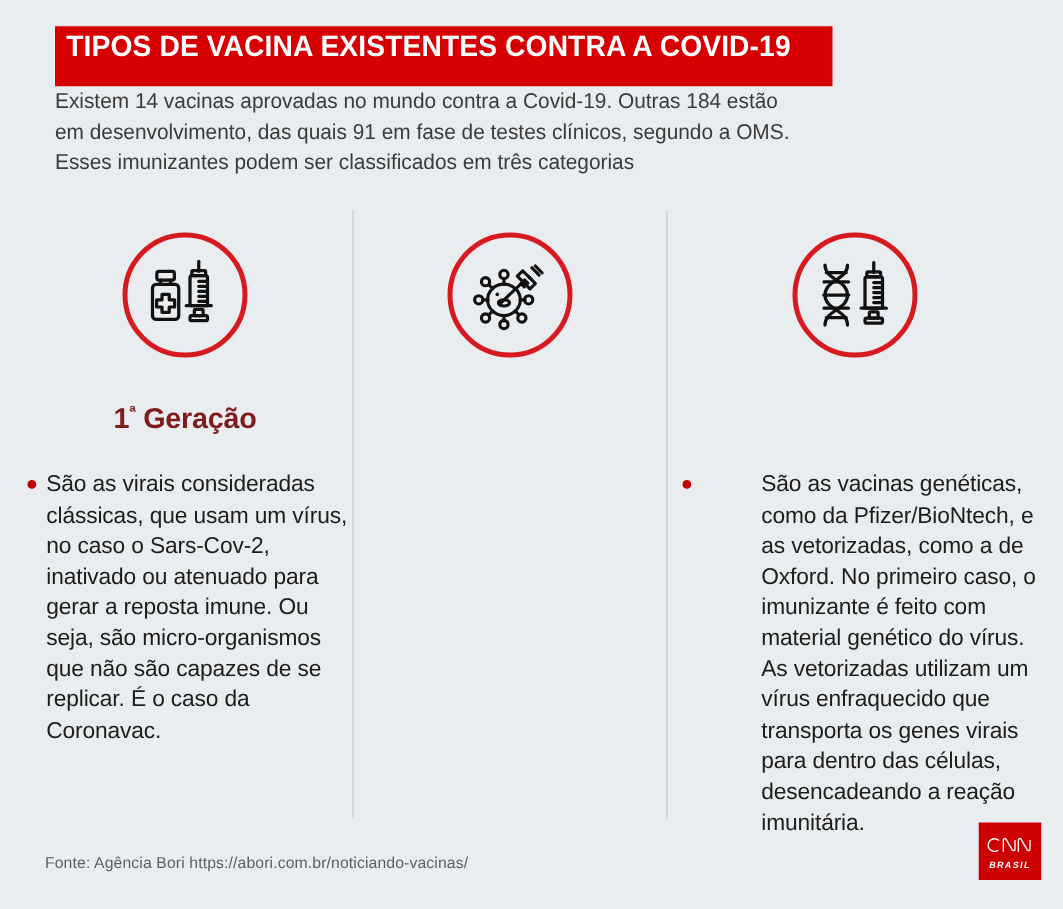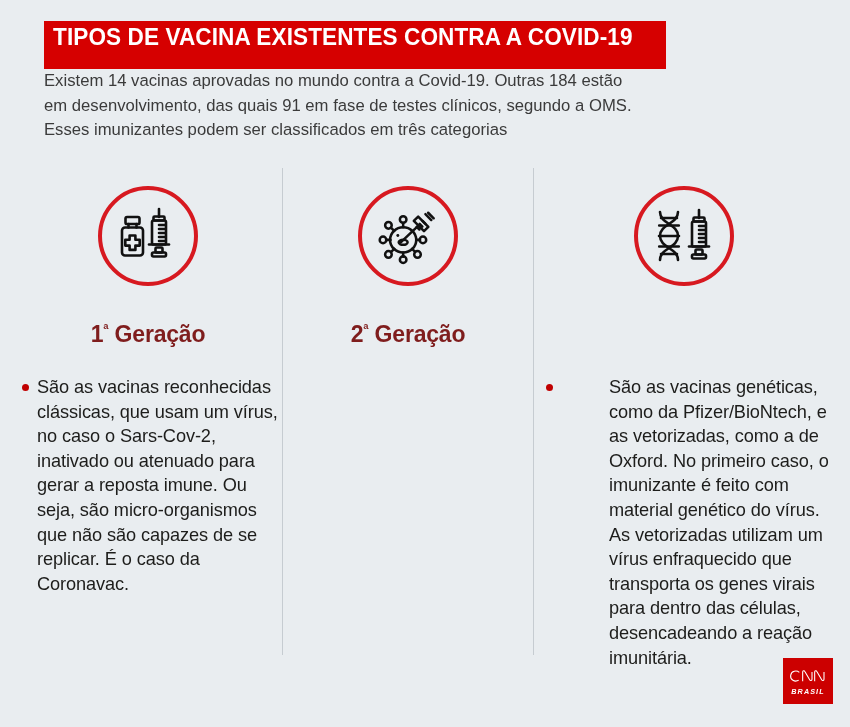--- a/index.html
+++ b/index.html
@@ -238,21 +238,21 @@
             <rect x="36" y="48.5" width="14" height="4" rx="1.4"></rect>
           </g>
         </svg>
       </div>
       <div class="gen-heading">
         <span>1</span><sup>ª</sup>
         <span>Geração</span>
       </div>
       <div class="bullet-row">
         <span class="bullet-dot"></span>
-        <span class="bullet-text">São as vacinas reconhecidas clássicas, que usam um vírus, no caso o Sars-Cov-2, inativado ou atenuado para gerar a reposta imune. Ou seja, são micro-organismos que não são capazes de se replicar. É o caso da Coronavac.</span>
+        <span class="bullet-text">São as virais consideradas clássicas, que usam um vírus, no caso o Sars-Cov-2, inativado ou atenuado para gerar a reposta imune. Ou seja, são micro-organismos que não são capazes de se replicar. É o caso da Coronavac.</span>
       </div>
     </div>
 
     <div class="col col-2">
       <div class="icon-wrap">
         <div class="icon-circle"></div>
         <svg class="icon-glyph" viewBox="0 0 64 64">
           <g fill="none" stroke="#111111" stroke-width="2.6" stroke-linecap="round" stroke-linejoin="round">
 
             <ellipse cx="27" cy="36" rx="13.5" ry="13"></ellipse>
@@ -276,24 +276,20 @@
             <circle cx="21.5" cy="31.5" r="1.5" fill="#111111" stroke="none"></circle>
 
             <path d="M24.5 38.5 L43 21"></path>
             <path d="M38 16.5 L48.5 27 l4.5 -4.5 L42.5 12 z"></path>
             <path d="M41 22.5 l2.8 2.8 M44 19.5 l2.8 2.8 M47 16.5 l2.8 2.8"></path>
             <path d="M50 9.5 L56 15.5"></path>
             <path d="M52.8 8 L58.5 13.7"></path>
           </g>
         </svg>
       </div>
-      <div class="gen-heading">
-        <span>2</span><sup>ª</sup>
-        <span>Geração</span>
-      </div>
     </div>
 
     <div class="col col-3">
       <div class="icon-wrap">
         <div class="icon-circle"></div>
         <svg class="icon-glyph" viewBox="0 0 64 64">
           <g fill="none" stroke="#111111" stroke-width="2.6" stroke-linecap="round" stroke-linejoin="round">
 
             <path d="M8 8 C8 20, 26 20, 26 32 C26 44, 8 44, 8 56"></path>
             <path d="M26 8 C26 20, 8 20, 8 32 C8 44, 26 44, 26 56"></path>
@@ -312,20 +308,21 @@
         </svg>
       </div>
       <div class="bullet-row">
         <span class="bullet-dot"></span>
         <span class="bullet-text">São as vacinas genéticas, como da Pfizer/BioNtech, e as vetorizadas, como a de Oxford. No primeiro caso, o imunizante é feito com material genético do vírus. As vetorizadas utilizam um vírus enfraquecido que transporta os genes virais para dentro das células, desencadeando a reação imunitária.</span>
       </div>
     </div>
 
   </div>
 
+  <div class="source">Fonte: Agência Bori https://abori.com.br/noticiando-vacinas/</div>
 
   <div class="cnn-logo">
     <svg class="cnn-mark" viewBox="0 0 120 44">
       <g fill="none" stroke="#ffffff" stroke-width="3.2">
         <path d="M34 11 C26 4, 10 6, 8 20 C6 34, 20 41, 32 35"></path>
         <path d="M44 38 V10 c0-4 5-5 7-1 l14 24 c2 4 7 3 7-1 V10"></path>
         <path d="M80 38 V10 c0-4 5-5 7-1 l14 24 c2 4 7 3 7-1 V10"></path>
       </g>
     </svg>
     <span class="cnn-sub">BRASIL</span>

